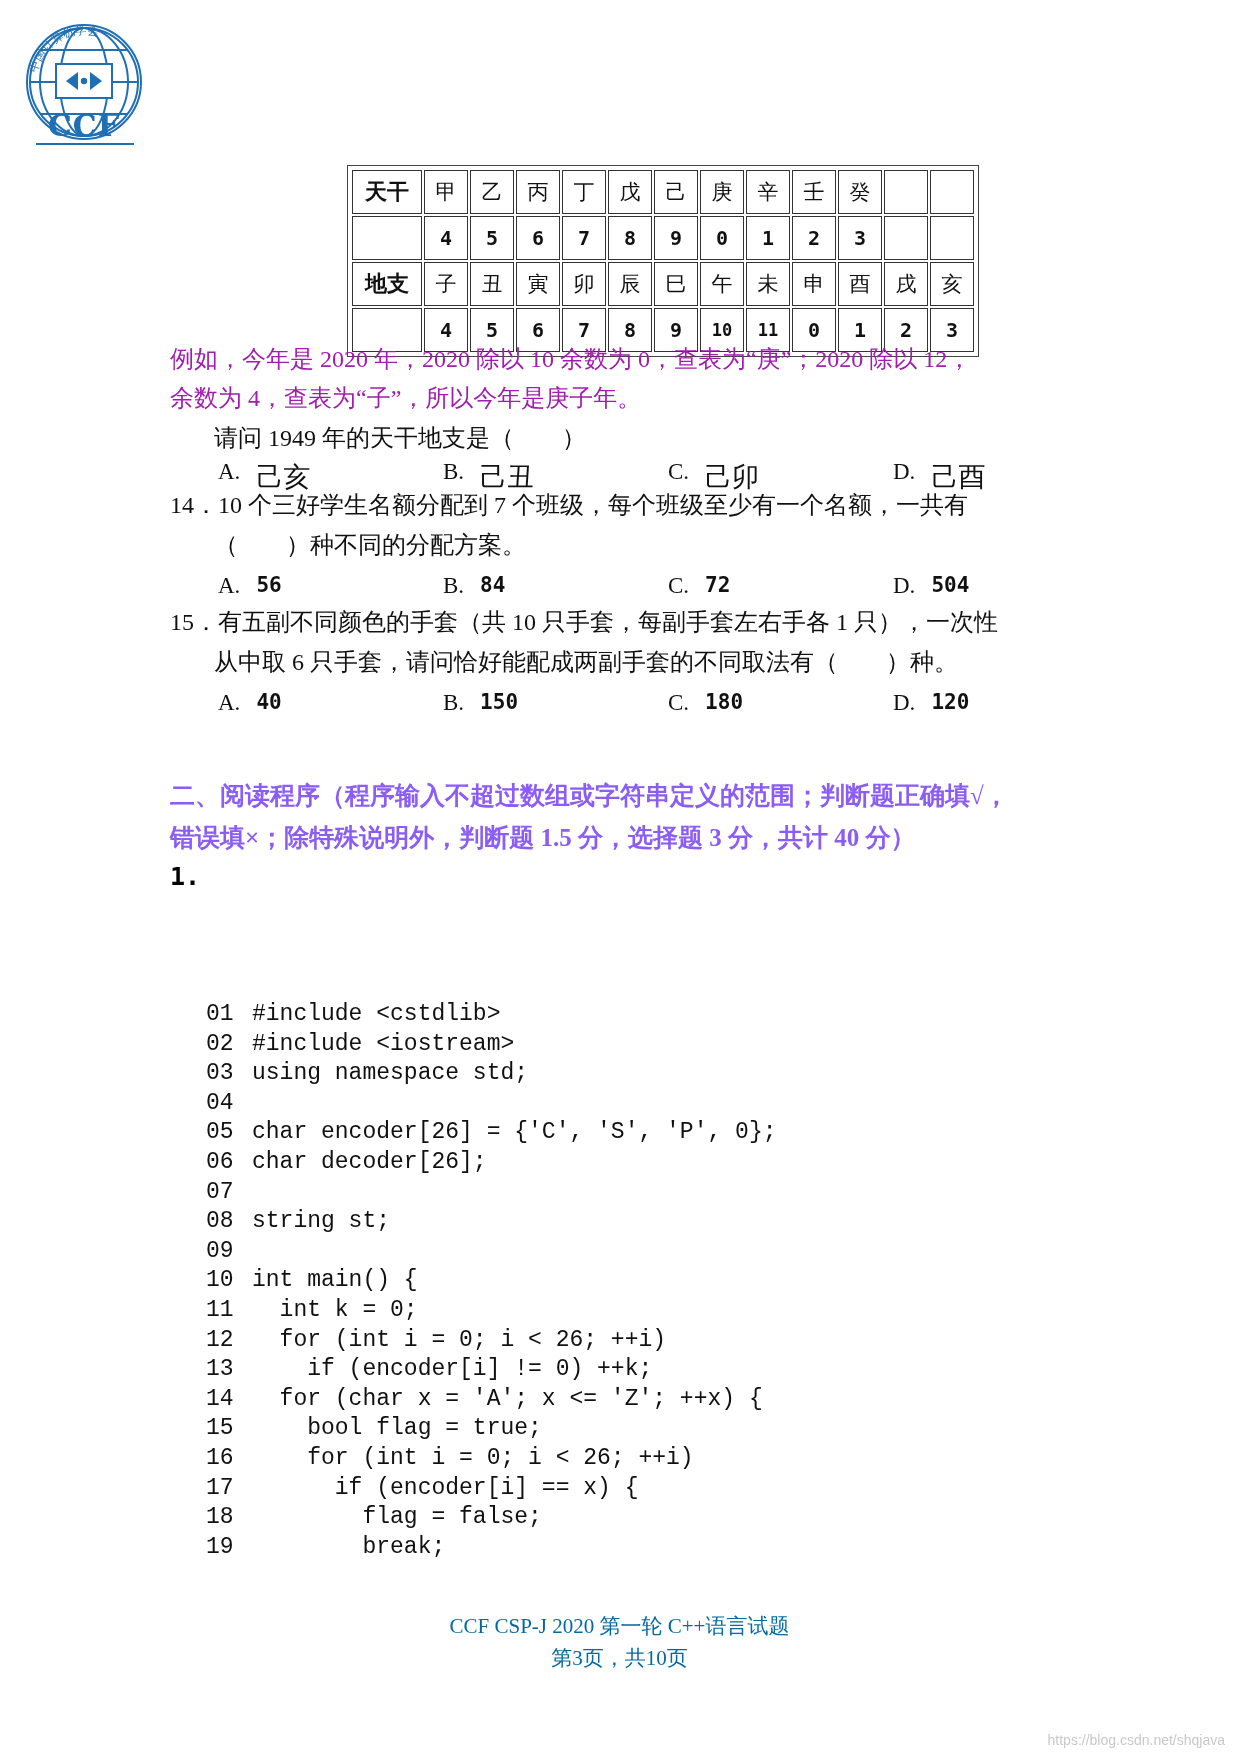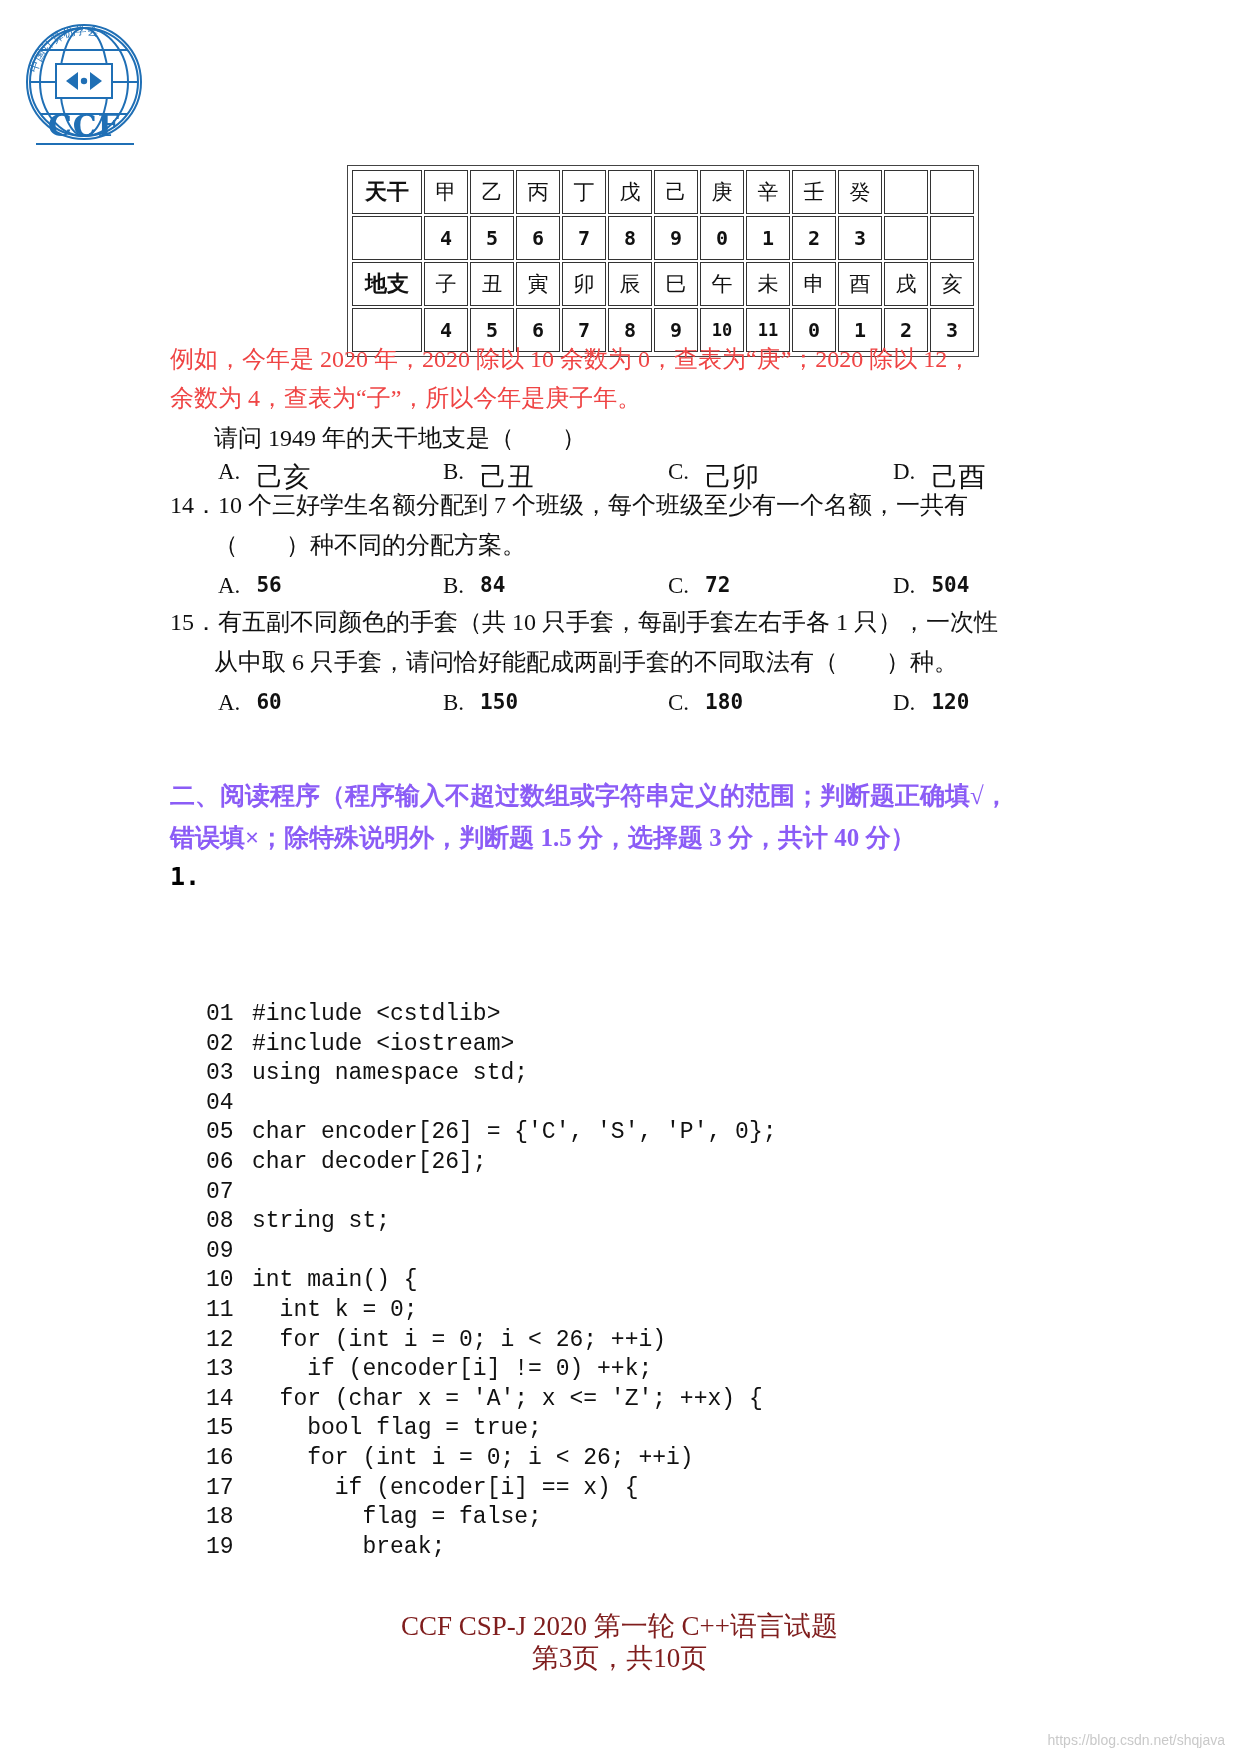--- a/index.html
+++ b/index.html
@@ -61,21 +61,21 @@
     font-family: "DejaVu Sans Mono", "Liberation Mono", monospace;
     font-size: 20px;
     font-weight: bold;
   }
   table.gz td.num.narrow { font-size: 17px; }
   table.gz td.blank { }
   .para {
     position: absolute;
     font-size: 24px;
     line-height: 39px;
-    color: #ef4444;
+    color: #a21caf;
   }
 
   
   .qblock { position: absolute; width: 900px; }
   .qline { font-size: 24px; line-height: 40px; color: #111; }
   .q-indent { padding-left: 44px; }
 
   .options {
     position: absolute;
     display: flex;
@@ -132,23 +132,23 @@
     white-space: pre;
   }
   .code .ln { display: inline-block; width: 46px; }
 
   
   .footer {
     position: absolute;
     left: 0;
     width: 1239px;
     text-align: center;
-    font-size: 27px;
+    font-size: 21px;
     line-height: 32px;
-    color: #7f1d1d;
+    color: #0369a1;
   }
 
   .watermark {
     position: absolute;
     right: 14px;
     bottom: 6px;
     font-family: "Liberation Sans", "DejaVu Sans", sans-serif;
     font-size: 14px;
     color: #c9c9c9;
   }
@@ -302,21 +302,21 @@
   </div>
 
   <div class="qblock" style="left:170px; top:602px;">
     <div class="qline">15．有五副不同颜色的手套（共 10 只手套，每副手套左右手各 1 只），一次性</div>
     <div class="qline q-indent">从中取 6 只手套，请问恰好能配成两副手套的不同取法有（　　）种。</div>
   </div>
 
   <div class="options" style="left:218px; top:690px;">
     <div class="opt o1">
       <span class="lab">A.</span>
-      <span class="val">60</span>
+      <span class="val">40</span>
     </div>
     <div class="opt o2">
       <span class="lab">B.</span>
       <span class="val">150</span>
     </div>
     <div class="opt o3">
       <span class="lab">C.</span>
       <span class="val">180</span>
     </div>
     <div class="opt">

